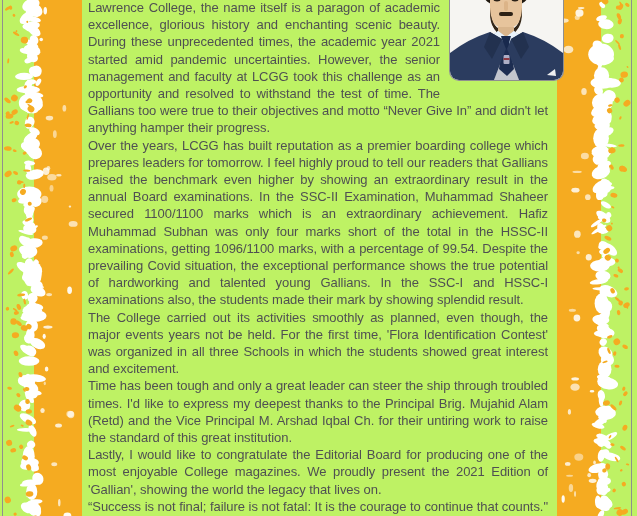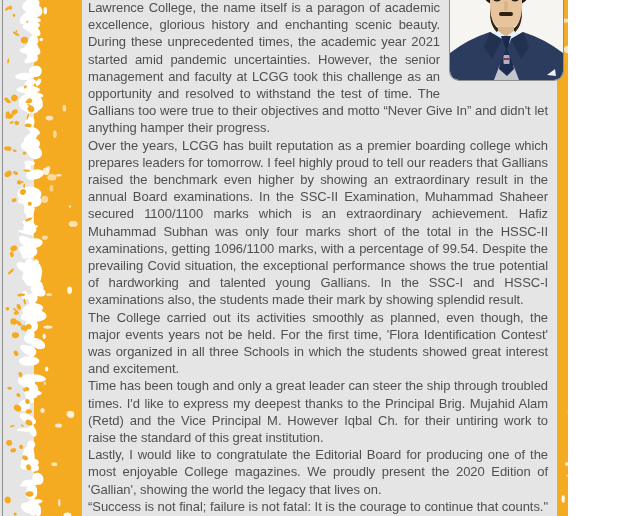--- a/index.html
+++ b/index.html
@@ -1,17 +1,17 @@
 <!DOCTYPE html>
 <html><head>
 <meta charset="utf-8">
 <style>
   html,body{margin:0;padding:0;background:#ffffff;}
   .page{
-    position:relative;width:568px;height:516px;overflow:hidden;background:#e5e5e5;
+    position:relative;width:637px;height:516px;overflow:hidden;background:#bef264;
     font-family:"Liberation Sans",sans-serif;
   }
   .frame-line{position:absolute;top:0;bottom:0;width:1px;background:#8f8f8f;}
   .frame-left{left:2px;}
   .frame-right{left:631px;}
   .band{position:absolute;top:0;height:516px;width:78px;display:block;}
   .band-left{left:4px;}
   .band-right{left:555px;}
   .article{
     position:absolute;left:88px;top:-1px;width:460px;
@@ -484,22 +484,22 @@
       <ellipse cx="28.985500916838646" cy="91.46277360990644" rx="2.7293572574853897" ry="3.565508550964296" fill="#ffffff" opacity="0.68"></ellipse>
       <ellipse cx="32.84014052897692" cy="197.15447582490742" rx="2.7672531623393297" ry="2.881625993642956" fill="#ffffff" opacity="0.68"></ellipse>
       <ellipse cx="8.177130363881588" cy="499.0644347174093" rx="1.6256881207227707" ry="3.697272250428796" fill="#ffffff" opacity="0.94"></ellipse>
     </svg>
 
   <div class="article">
     <div class="photo-float"></div>
     <p>Lawrence College, the name itself is a paragon of academic excellence, glorious history and enchanting scenic beauty. During these unprecedented times, the academic year 2021 started amid pandemic uncertainties. However, the senior management and faculty at LCGG took this challenge as an opportunity and resolved to withstand the test of time. The Gallians too were true to their objectives and motto “Never Give In” and didn't let anything hamper their progress.</p>
     <p>Over the years, LCGG has built reputation as a premier boarding college which prepares leaders for tomorrow. I feel highly proud to tell our readers that Gallians raised the benchmark even higher by showing an extraordinary result in the annual Board examinations. In the SSC-II Examination, Muhammad Shaheer secured 1100/1100 marks which is an extraordinary achievement. Hafiz Muhammad Subhan was only four marks short of the total in the HSSC-II examinations, getting 1096/1100 marks, with a percentage of 99.54. Despite the prevailing Covid situation, the exceptional performance shows the true potential of hardworking and talented young Gallians. In the SSC-I and HSSC-I examinations also, the students made their mark by showing splendid result.</p>
     <p>The College carried out its activities smoothly as planned, even though, the major events years not be held. For the first time, 'Flora Identification Contest' was organized in all three Schools in which the students showed great interest and excitement.</p>
-    <p>Time has been tough and only a great leader can steer the ship through troubled times. I'd like to express my deepest thanks to the Principal Brig. Mujahid Alam (Retd) and the Vice Principal M. However Iqbal Ch. for their untiring work to raise the standard of this great institution.</p>
-    <p>Lastly, I would like to congratulate the Editorial Board for producing one of the most enjoyable College magazines. We proudly present the 2020 Edition of 'Gallian', showing the world the legacy that lives on.</p>
+    <p>Time has been tough and only a great leader can steer the ship through troubled times. I'd like to express my deepest thanks to the Principal Brig. Mujahid Alam (Retd) and the Vice Principal M. Arshad Iqbal Ch. for their untiring work to raise the standard of this great institution.</p>
+    <p>Lastly, I would like to congratulate the Editorial Board for producing one of the most enjoyable College magazines. We proudly present the 2021 Edition of 'Gallian', showing the world the legacy that lives on.</p>
     <p>“Success is not final; failure is not fatal: It is the courage to continue that counts." I wish you all an amazing read.</p>
   </div>
 
   <div class="photo">
     <svg width="113" height="83" viewBox="0 0 113 83">
       <g>
 
         <rect x="0" y="0" width="113" height="83" fill="#f6f5f2"></rect>
 
         <ellipse cx="56" cy="-3" rx="23" ry="13" fill="#211910"></ellipse>

